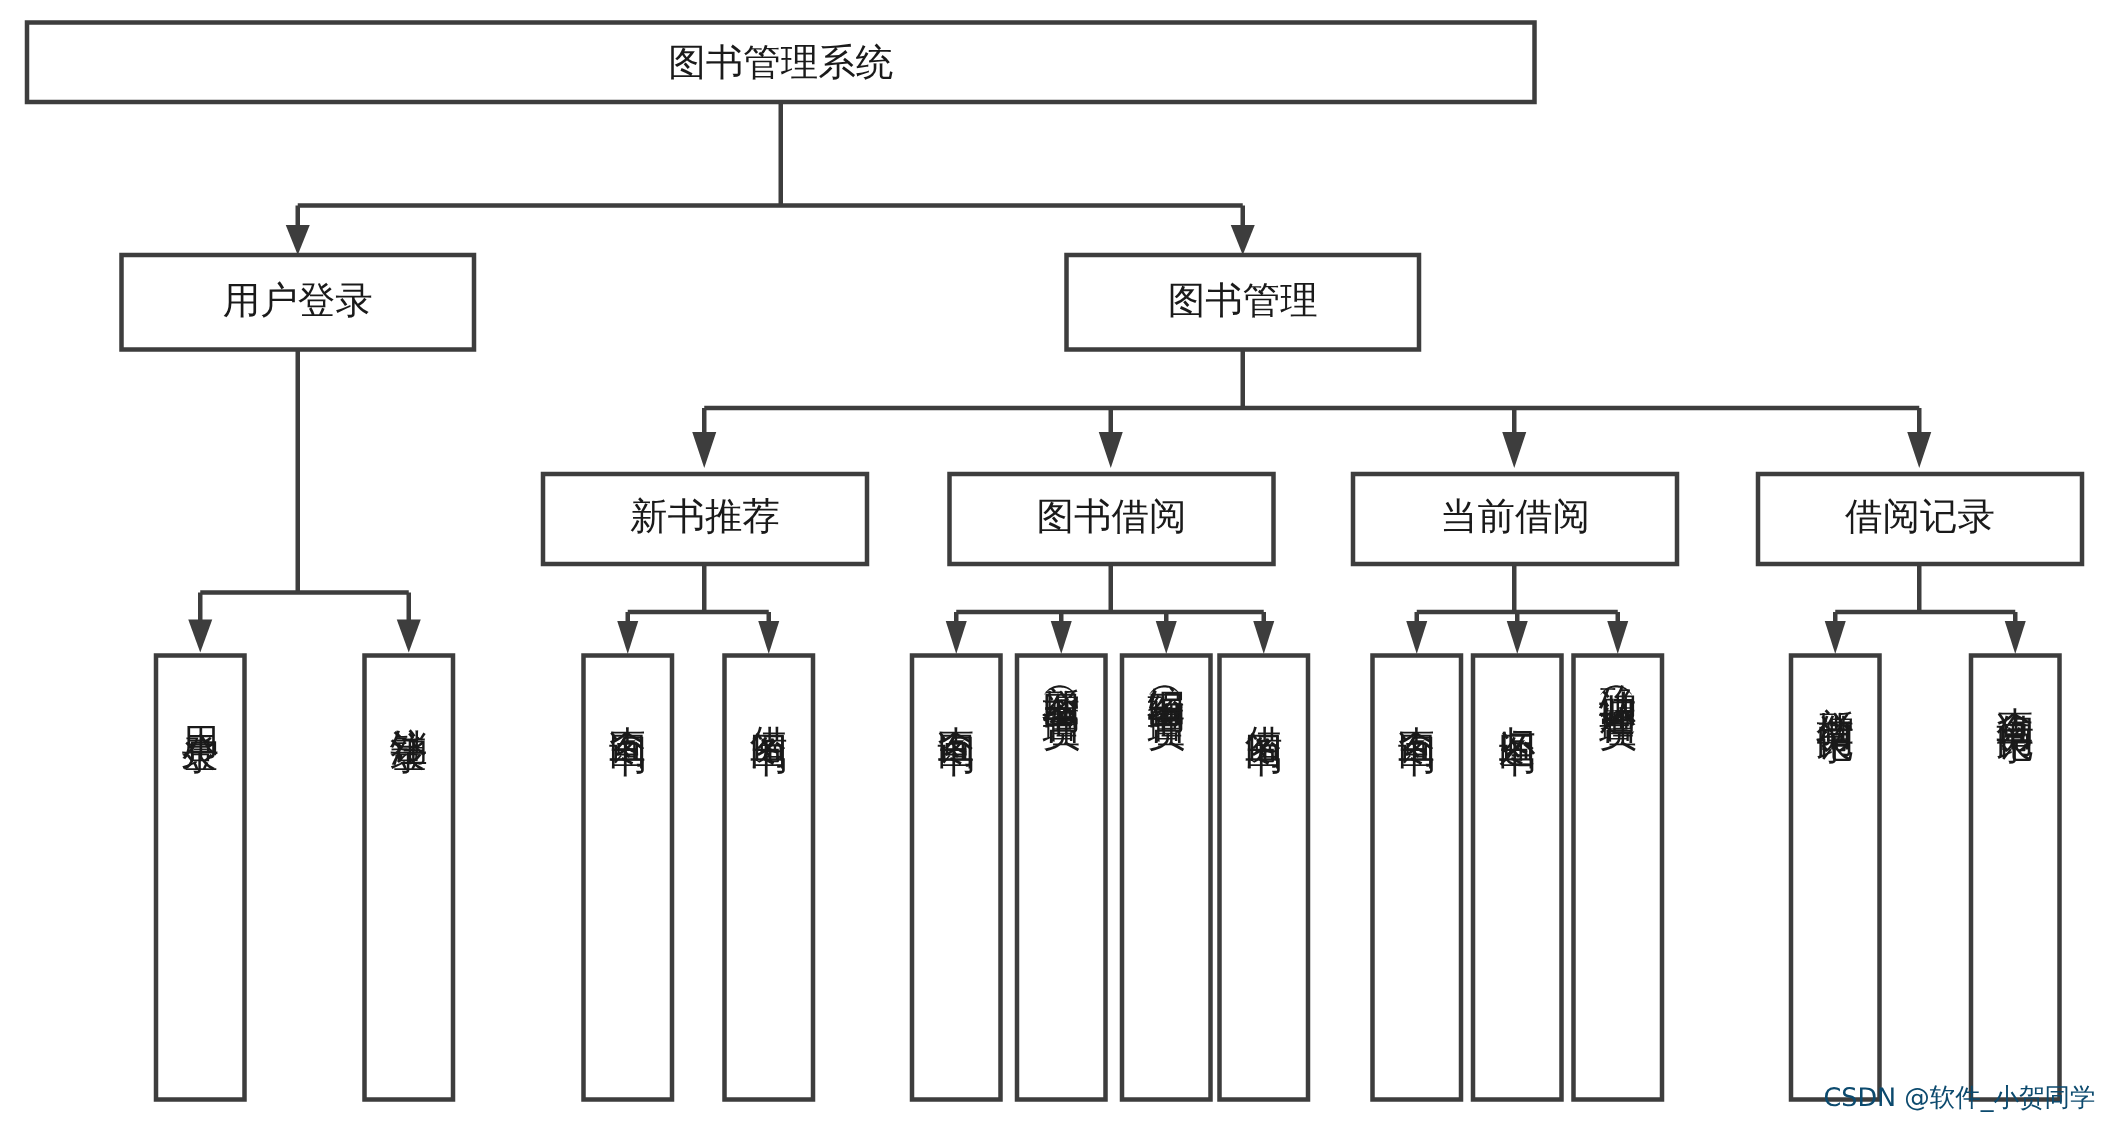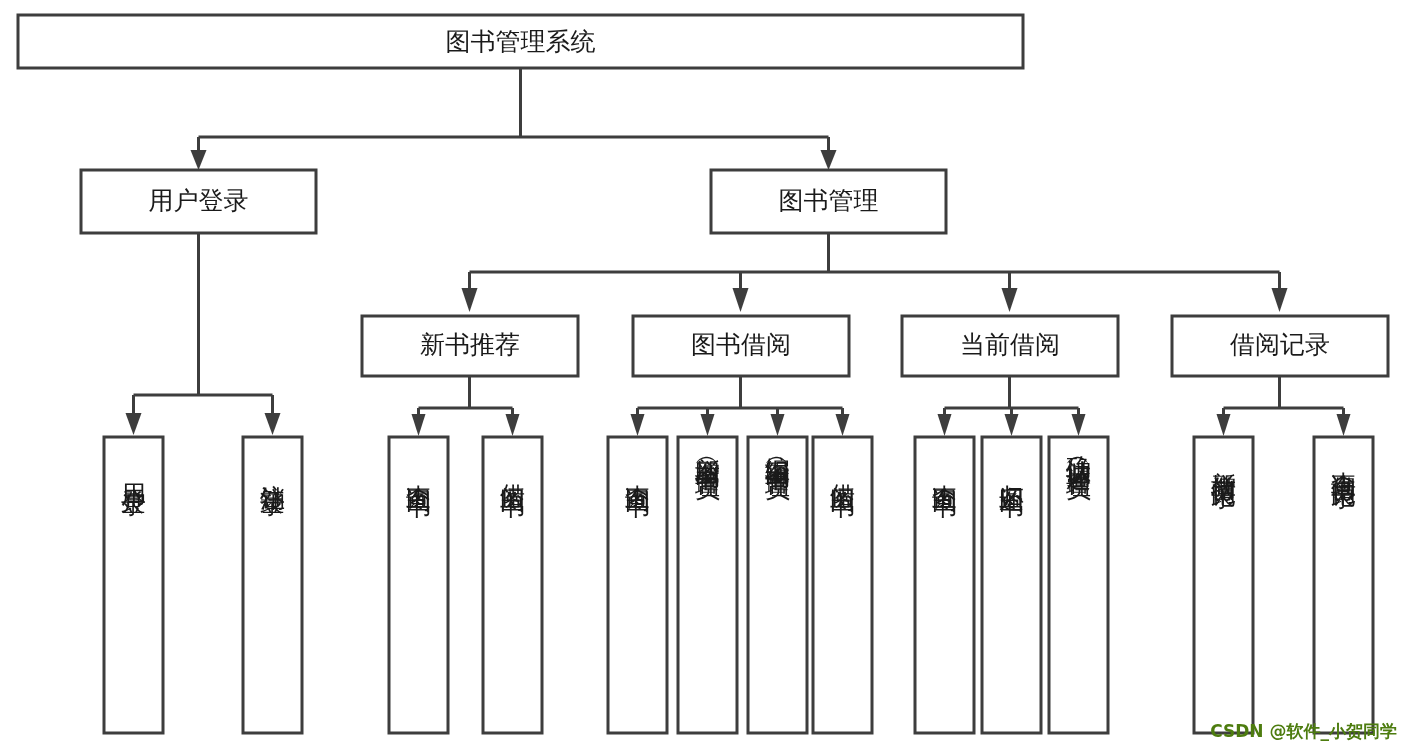--- a/index.html
+++ b/index.html
@@ -19,22 +19,22 @@
   .leaf-label{
     font-family:"DejaVu Sans","Liberation Sans",sans-serif;
     fill:#1a1a1a;font-size:25px;text-anchor:middle;
     writing-mode:vertical-rl;
     glyph-orientation-vertical:0;
     letter-spacing:3px;
   }
   .watermark{
     position:absolute;right:8px;bottom:4px;
     font-family:"DejaVu Sans","Liberation Sans",sans-serif;
-    font-size:17px;color:#4d7c0f;white-space:nowrap;
-    pointer-events:none;user-select:none;font-weight:bold;
+    font-size:17px;color:#0c4a6e;white-space:nowrap;
+    pointer-events:none;user-select:none;
   }
 </style>
 </head>
 <body>
 
 <svg id="canvas" viewBox="0 0 1405 747" xmlns="http://www.w3.org/2000/svg">
 
   <g>
 
     <path class="connector" d="M520.5 68 L520.5 137"></path>

